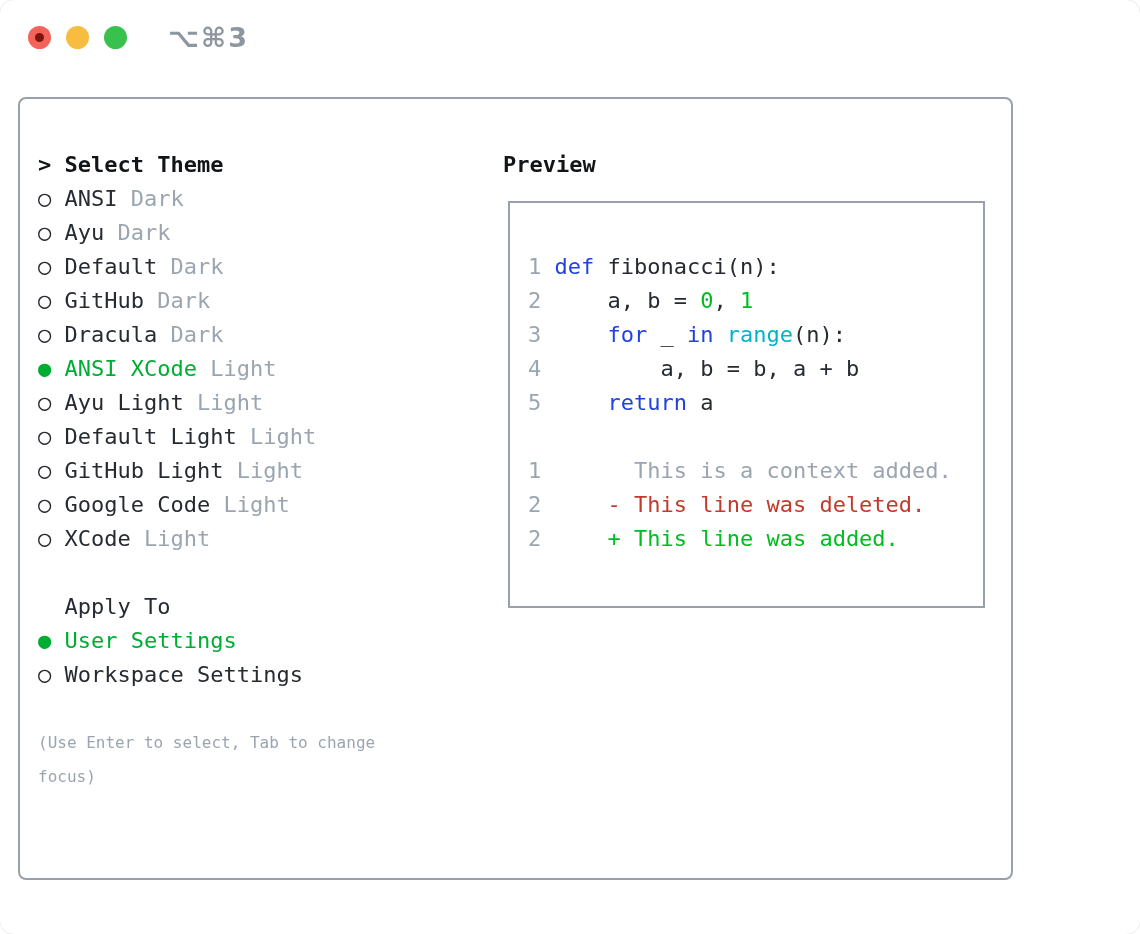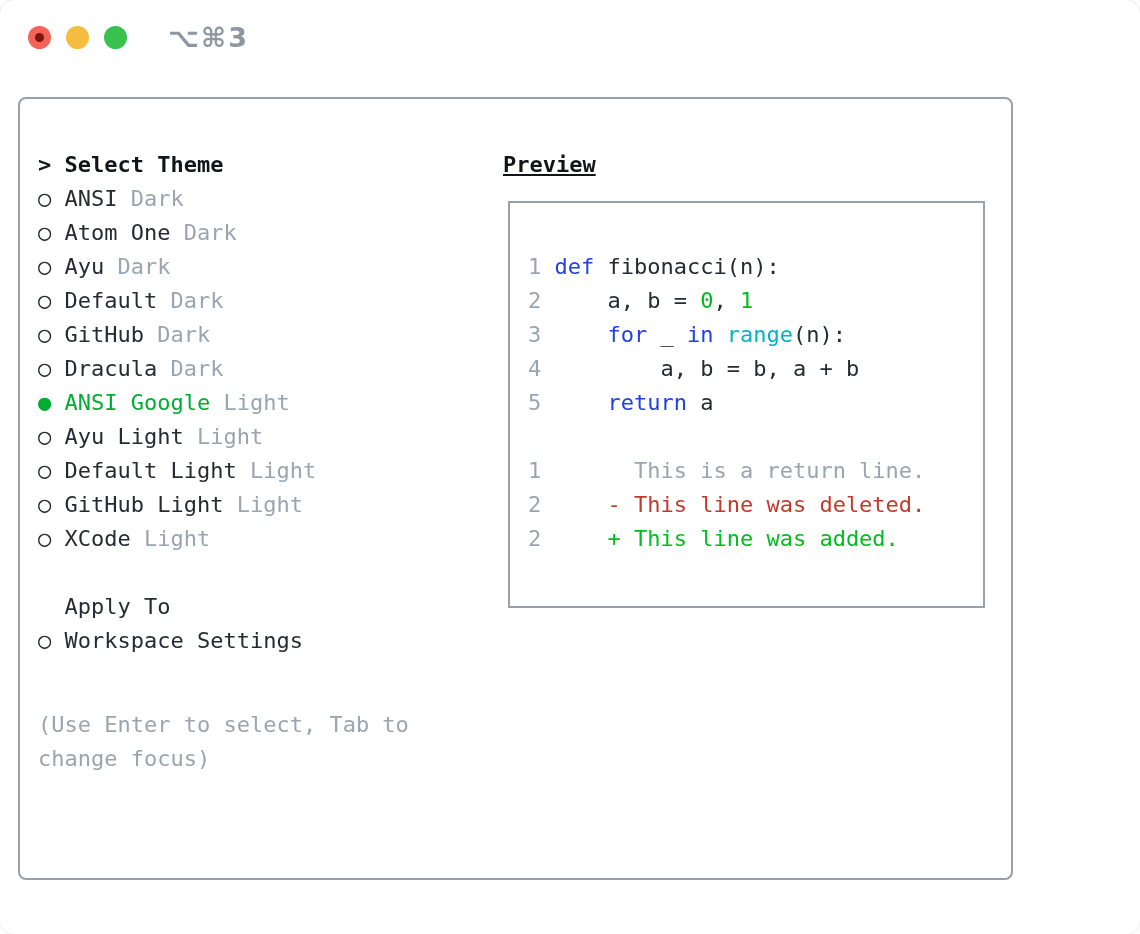--- a/index.html
+++ b/index.html
@@ -33,27 +33,27 @@
   
   .left-col { position:absolute; left:18px; top:49px; }
   .header-row { font-weight:bold; color:var(--heading); }
   .bullet { color:var(--fg); }
   .tag { color:var(--muted); }
   .tname { color:var(--fg); }
   .theme-item.selected .tname, .theme-item.selected .bullet,
   .apply-item.selected .tname, .apply-item.selected .bullet { color:var(--ui_green); }
   .apply-header { padding-left:2ch; color:var(--fg); }
   .hint {
-    width:390px; margin-top:16px; font-size:22px; line-height:34px;
+    width:390px; margin-top:0; font-size:16px; line-height:34px;
     color:var(--muted); white-space:normal;
   }
   
   .preview-header {
     position:absolute; left:483px; top:49px; height:34px; line-height:34px;
-    font-size:22px; font-weight:bold; color:var(--heading);text-decoration:underline;
+    font-size:22px; font-weight:bold; color:var(--heading);
   }
   .preview-box {
     position:absolute; left:488px; top:102px; width:477px; height:407px;
     border:2px solid var(--border); box-sizing:border-box; background:#fff;padding-left:16px;
   }
   #code { position:absolute; left:18px; top:47px; }
   .cl { height:34px; line-height:34px; font-size:22px; white-space:pre; }
   .ln { display:inline-block; width:2ch; color:var(--muted); }
   .seg-fg  { color:var(--fg); }
   .seg-kw  { color:var(--kw); }
@@ -77,55 +77,56 @@
     <span class="window-title">⌥⌘3</span>
   </div>
 
   <div class="panel">
 
     <div class="left-col">
       <div class="row header-row"><span class="prefix">&gt;</span><span> </span><span>Select Theme</span></div>
 
       <div id="theme-list">
           <div class="row theme-item"><span class="bullet">○</span><span class="tname"> ANSI</span><span class="tag"> Dark</span></div>
-          <div class="row theme-item"><span class="bullet">○</span><span class="tname"> Atom One</span><span class="tag"> Dark</span></div>
           <div class="row theme-item"><span class="bullet">○</span><span class="tname"> Ayu</span><span class="tag"> Dark</span></div>
           <div class="row theme-item"><span class="bullet">○</span><span class="tname"> Default</span><span class="tag"> Dark</span></div>
           <div class="row theme-item"><span class="bullet">○</span><span class="tname"> GitHub</span><span class="tag"> Dark</span></div>
           <div class="row theme-item"><span class="bullet">○</span><span class="tname"> Dracula</span><span class="tag"> Dark</span></div>
-          <div class="row theme-item selected"><span class="bullet">●</span><span class="tname"> ANSI Google</span><span class="tag"> Light</span></div>
+          <div class="row theme-item selected"><span class="bullet">●</span><span class="tname"> ANSI XCode</span><span class="tag"> Light</span></div>
           <div class="row theme-item"><span class="bullet">○</span><span class="tname"> Ayu Light</span><span class="tag"> Light</span></div>
           <div class="row theme-item"><span class="bullet">○</span><span class="tname"> Default Light</span><span class="tag"> Light</span></div>
           <div class="row theme-item"><span class="bullet">○</span><span class="tname"> GitHub Light</span><span class="tag"> Light</span></div>
+          <div class="row theme-item"><span class="bullet">○</span><span class="tname"> Google Code</span><span class="tag"> Light</span></div>
           <div class="row theme-item"><span class="bullet">○</span><span class="tname"> XCode</span><span class="tag"> Light</span></div>
         </div>
 
       <div class="row blank"></div>
 
       <div class="row apply-header">Apply To</div>
 
       <div id="apply-list">
+          <div class="row apply-item selected"><span class="bullet">●</span><span class="tname"> User Settings</span></div>
           <div class="row apply-item"><span class="bullet">○</span><span class="tname"> Workspace Settings</span></div>
         </div>
 
       <div class="row blank"></div>
 
       <div class="hint">(Use Enter to select, Tab to change focus)</div>
     </div>
 
     <div class="preview-header">Preview</div>
 
     <div class="preview-box">
       <div id="code">
           <div class="cl"><span class="ln">1</span><span class="seg-kw">def</span><span class="seg-fg"> fibonacci(n):</span></div>
           <div class="cl"><span class="ln">2</span><span class="seg-fg">    a, b = </span><span class="seg-lit">0</span><span class="seg-fg">, </span><span class="seg-lit">1</span></div>
           <div class="cl"><span class="ln">3</span><span class="seg-fg">    </span><span class="seg-kw">for</span><span class="seg-fg"> _ </span><span class="seg-kw">in</span><span class="seg-fg"> </span><span class="seg-fn">range</span><span class="seg-fg">(n):</span></div>
           <div class="cl"><span class="ln">4</span><span class="seg-fg">        a, b = b, a + b</span></div>
           <div class="cl"><span class="ln">5</span><span class="seg-fg">    </span><span class="seg-kw">return</span><span class="seg-fg"> a</span></div>
           <div class="cl"><span class="ln"></span></div>
-          <div class="cl"><span class="ln">1</span><span class="seg-ctx">      This is a return line.</span></div>
+          <div class="cl"><span class="ln">1</span><span class="seg-ctx">      This is a context added.</span></div>
           <div class="cl"><span class="ln">2</span><span class="seg-del">    - This line was deleted.</span></div>
           <div class="cl"><span class="ln">2</span><span class="seg-add">    + This line was added.</span></div>
         </div>
     </div>
 
   </div>
 </div>
 
 </body></html>

